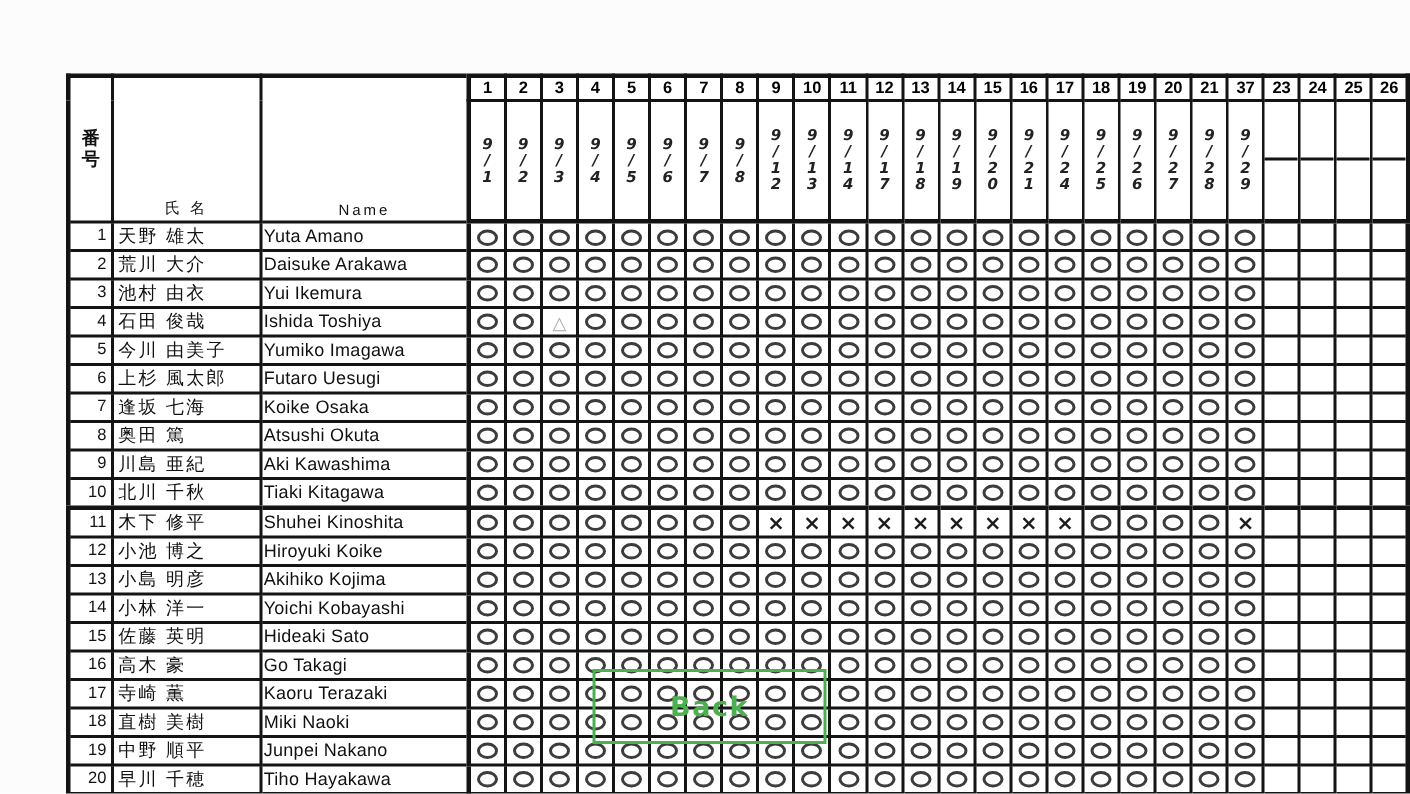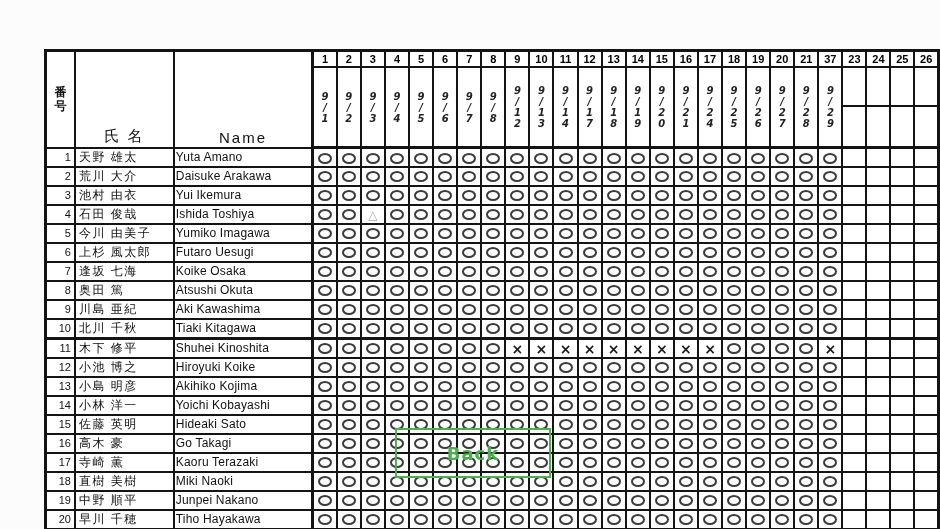--- a/index.html
+++ b/index.html
@@ -13,36 +13,36 @@
   table{border-width:3px;}
   th,td{padding:0;overflow:hidden;white-space:nowrap;}
   
   th{font-weight:normal;background:#fff;vertical-align:bottom;}
   th.num{height:14px;font-size:11px;font-weight:700;text-align:center;vertical-align:middle;line-height:13px;}
   th.date{height:78px;vertical-align:middle;text-align:center;border-bottom-width:3px;position:relative;}
   th.date .dchar{display:block;font-size:10px;line-height:11px;font-style:italic;font-weight:600;font-family:"DejaVu Sans",sans-serif;color:#222;}
   th.date.empty::after{content:"";position:absolute;left:-2px;right:-2px;top:47%;border-top:2px solid #141414;}
   th.corner{vertical-align:middle;text-align:center;}
   th.corner .vchar{display:block;font-size:12px;line-height:14px;font-weight:600;color:#111;}
-  th.corner-label{vertical-align:bottom;text-align:center;font-size:15px;color:#111;letter-spacing:2px;padding-bottom:1px;margin-top:32px;}
+  th.corner-label{vertical-align:bottom;text-align:center;font-size:10px;color:#111;letter-spacing:2px;padding-bottom:1px;margin-top:32px;}
   th.en-col,td.en-cell{border-right-width:3px;}
   
   tbody tr{height:18.5px;}
   tbody tr.thick td{border-bottom-width:3px;}
   td{font-size:12px;color:#111;vertical-align:middle;}
   td.no{ text-align:right;padding-right:3px;font-size:11px;}
   td.jp{ padding-left:3px;letter-spacing:1.5px;}
   td.en{ padding-left:1px;letter-spacing:.2px;}
   td.mark{text-align:center;}
   .oval{display:inline-block;width:10px;height:7px;border:2px solid #3c3c3c;border-radius:50%;vertical-align:middle;}
   .xmark{display:inline-block;font-size:14px;font-weight:700;color:#1c1c1c;line-height:12px;vertical-align:middle;font-family:"DejaVu Sans",sans-serif;}
   .trimark{display:inline-block;font-size:12px;color:#a8a8a8;line-height:12px;vertical-align:middle;font-family:"DejaVu Sans",sans-serif;}
   
   .back-overlay{
-    position:absolute;left:395px;top:428px;width:152px;height:46px;
+    position:absolute;left:395px;top:446px;width:152px;height:46px;
     border:2px solid var(--accent,#4caf50);display:flex;align-items:center;justify-content:center;
     background:transparent;cursor:pointer;z-index:5;text-align:right;
   }
   .back-overlay span{
     color:var(--accent,#4caf50);font-size:18px;font-weight:700;letter-spacing:1px;
     font-family:"DejaVu Sans",sans-serif;
   }
 </style>
 </head>
 <body>

